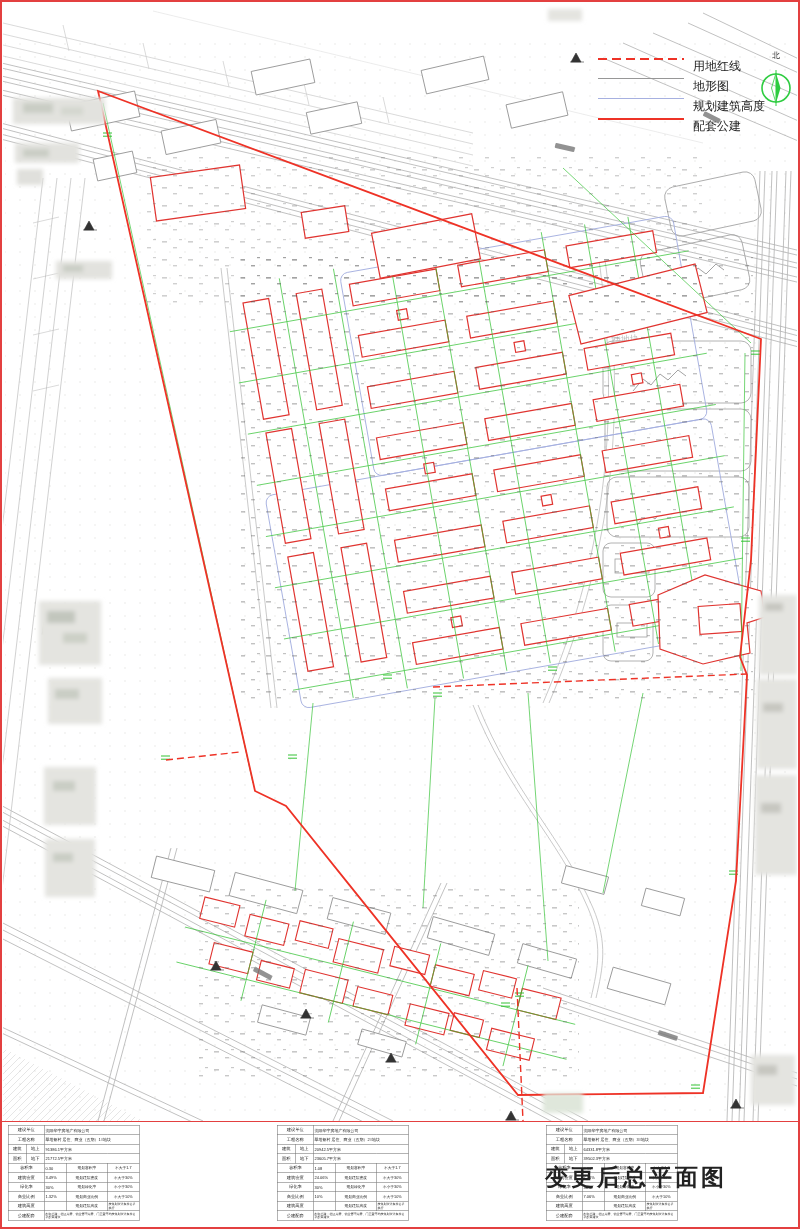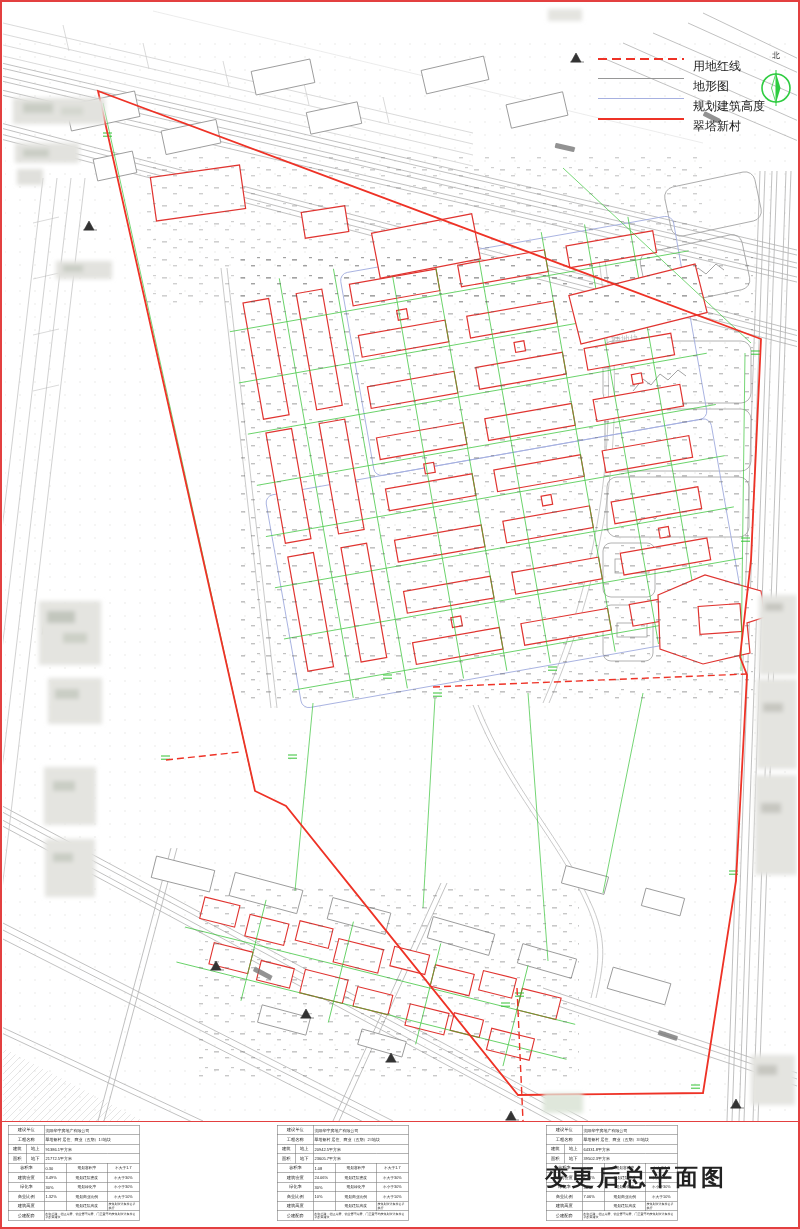--- a/index.html
+++ b/index.html
@@ -410,21 +410,21 @@
   <div class="legend-row">
     <span class="sample s-gray"></span>
     <span class="legend-label">地形图</span>
   </div>
   <div class="legend-row">
     <span class="sample s-blue"></span>
     <span class="legend-label">规划建筑高度</span>
   </div>
   <div class="legend-row">
     <span class="sample s-red"></span>
-    <span class="legend-label">翠塔新村</span>
+    <span class="legend-label">配套公建</span>
   </div>
 </div>
 
 <div class="north">
   <span class="nlabel">北</span>
   <svg width="44" height="54" viewBox="0 0 44 54">
     <circle cx="22" cy="28" r="14" fill="none" stroke="#2ecc40" stroke-width="1.6"></circle>
     <line x1="22" y1="10" x2="22" y2="46" stroke="#2ecc40" stroke-width="1"></line>
     <path d="M22,13 L26.5,28 L22,43 Z" fill="#2ecc40"></path>
     <path d="M22,13 L17.5,28 L22,43" fill="none" stroke="#2ecc40" stroke-width="0.8"></path>

